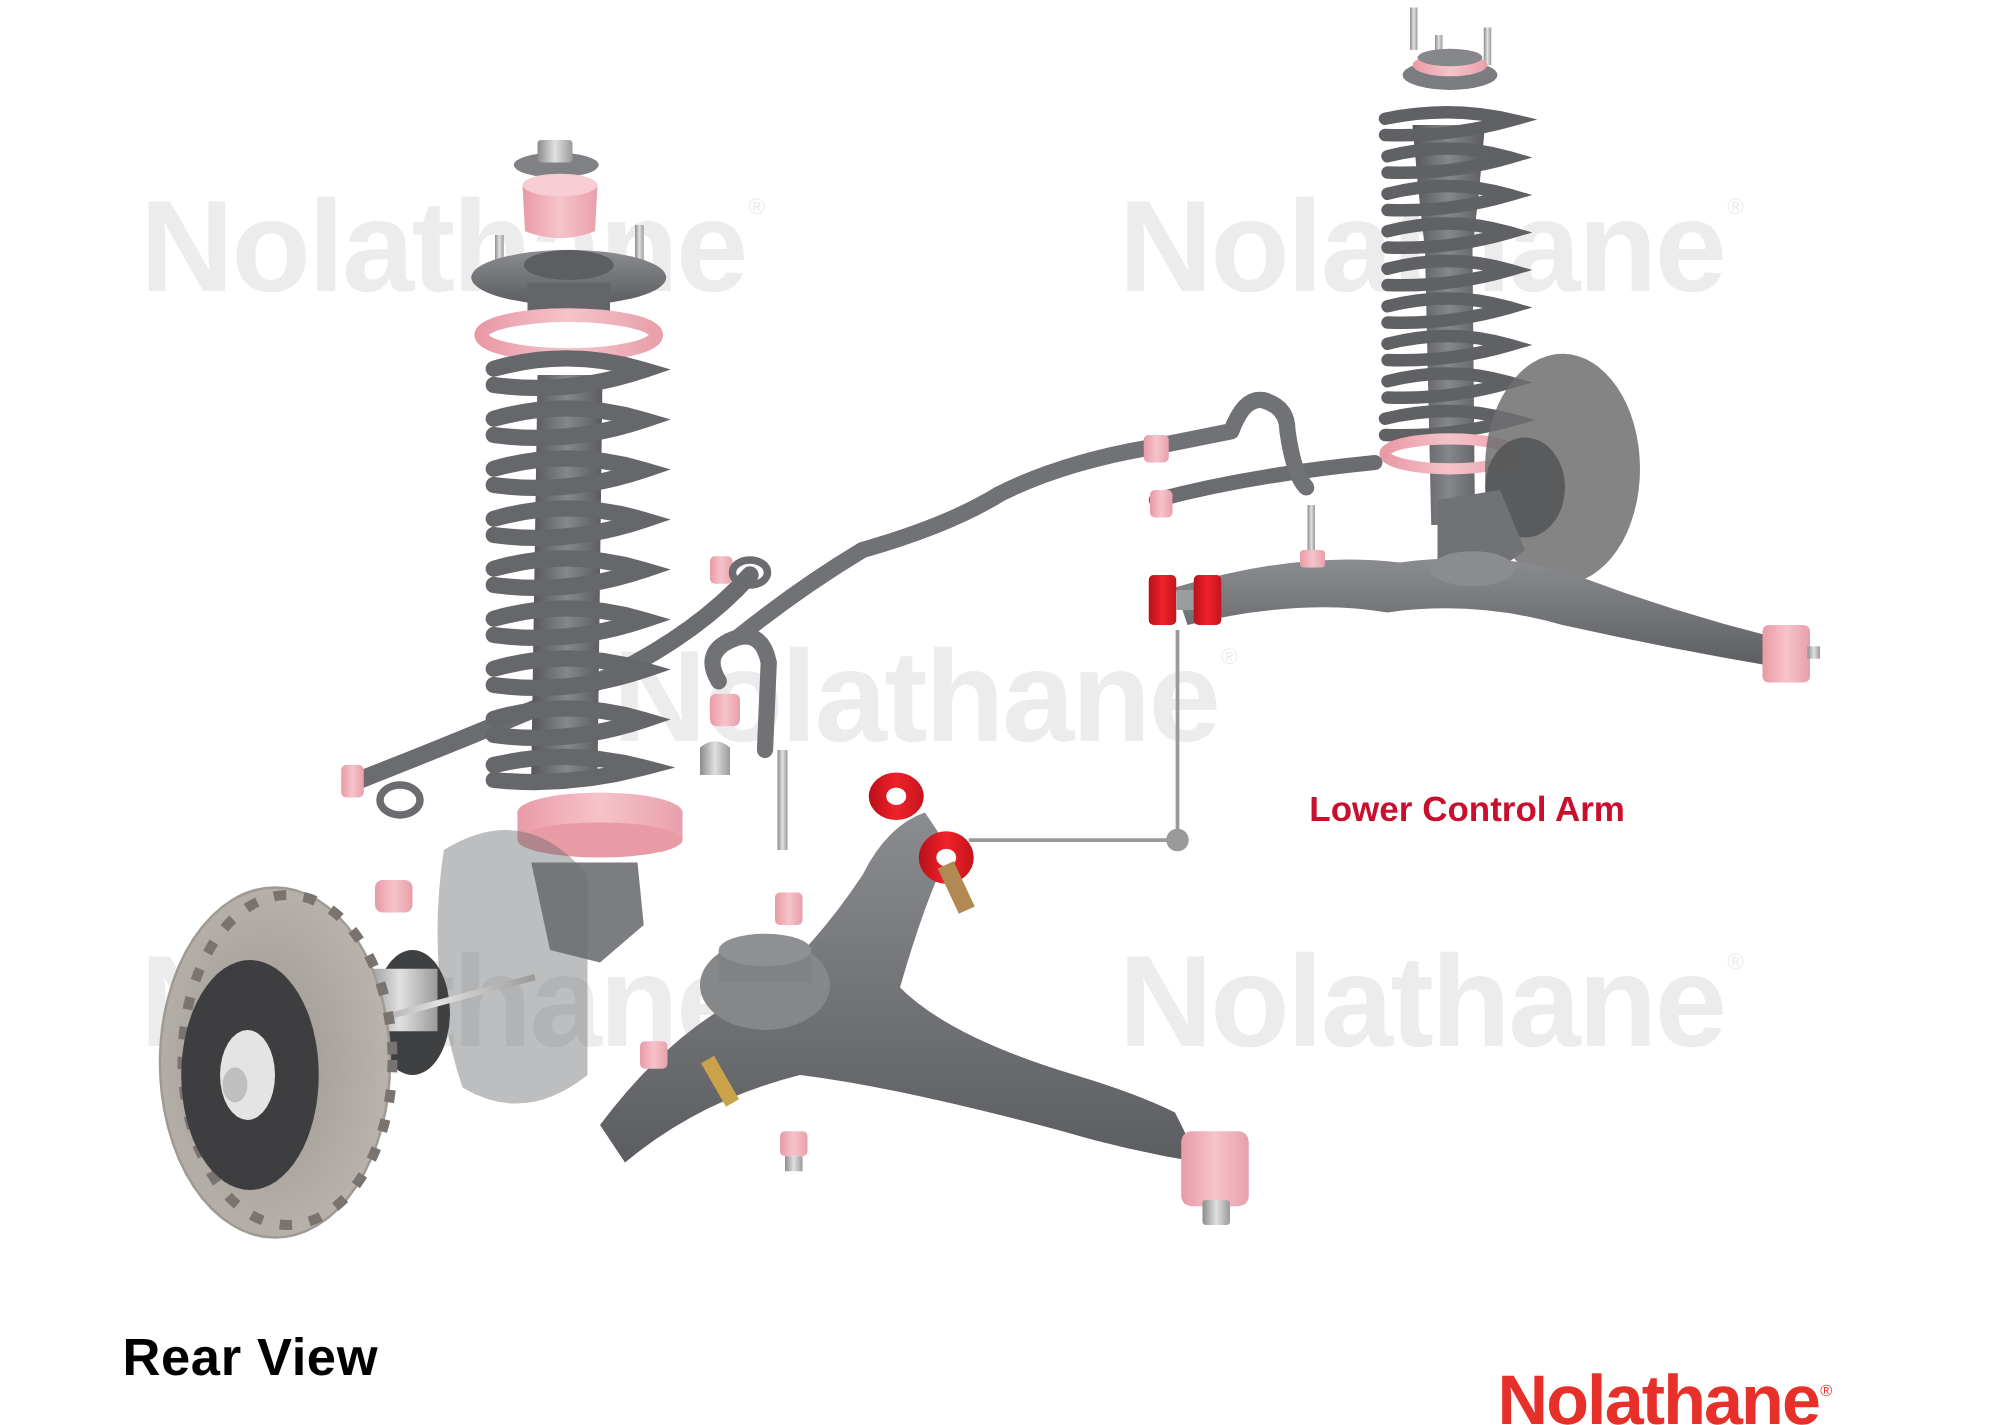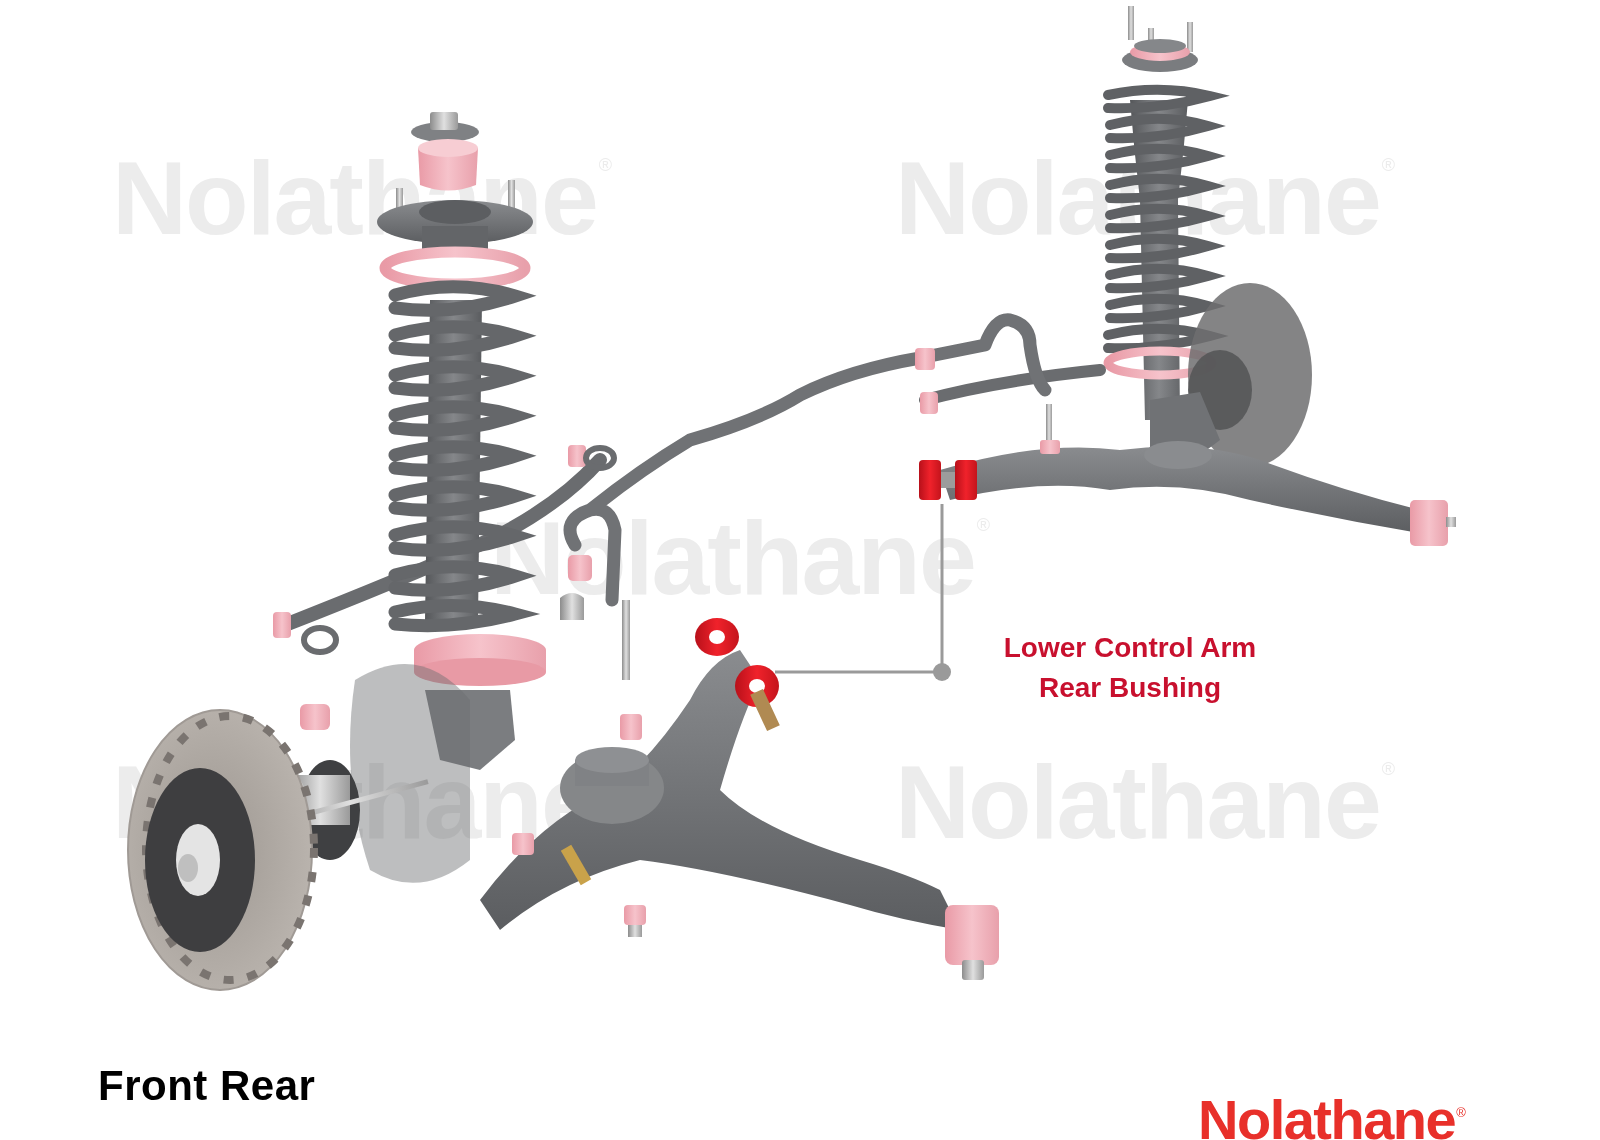--- a/index.html
+++ b/index.html
@@ -5,21 +5,21 @@
     html, body { margin: 0; padding: 0; background: #ffffff; }
     body { width: 1600px; height: 1140px; position: relative; overflow: hidden; font-family: "Liberation Sans", sans-serif; }
     .watermark {
       position: absolute; color: #ececec; font-weight: 900; font-size: 104px;
       letter-spacing: -2px; line-height: 1; font-family: "Liberation Sans", sans-serif;
       z-index: 0; white-space: nowrap;
     }
     .watermark sup { font-size: 18px; vertical-align: top; position: relative; top: 10px; margin-left: 2px; font-weight: 400; }
     #scene { position: absolute; left: 0; top: 0; z-index: 1; }
     .callout {
-      position: absolute; left: 960px; top: 628px; width: 340px; text-align: center;
+      position: absolute; left: 960px; top: 628px; width: 340px; text-align: right;
       color: #c8102e; font-weight: 700; font-size: 28px; line-height: 40px; z-index: 2;
     }
     .view-label {
       position: absolute; left: 98px; top: 1062px; font-size: 42px; font-weight: 900;
       color: #000000; z-index: 2; letter-spacing: 0.5px;
     }
     .brand {
       position: absolute; left: 1198px; top: 1044px; font-size: 56px; font-weight: 900;
       color: #e8302a; z-index: 2; letter-spacing: -1.5px; line-height: 1; margin-top: 48px;
     }
@@ -223,20 +223,19 @@
 
   <g stroke="#9a9a9a" stroke-width="3" fill="none">
     <line x1="942" y1="504" x2="942" y2="672"></line>
     <line x1="775" y1="672" x2="942" y2="672"></line>
   </g>
   <circle cx="942" cy="672" r="9" fill="#9a9a9a"></circle>
 </svg>
 
 <div class="callout">
   <div>Lower Control Arm</div>
-  <div>Rear Bushing</div>
-</div>
-
-<div class="view-label">Front Rear</div>
+</div>
+
+<div class="view-label">Rear View</div>
 
 <div class="brand">
   <span>Nolathane</span><sup>®</sup>
 </div>
 
 </body></html>

